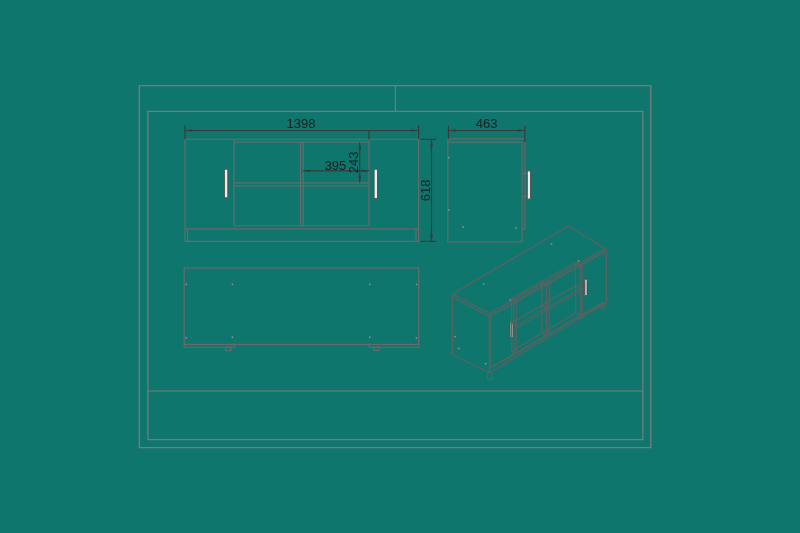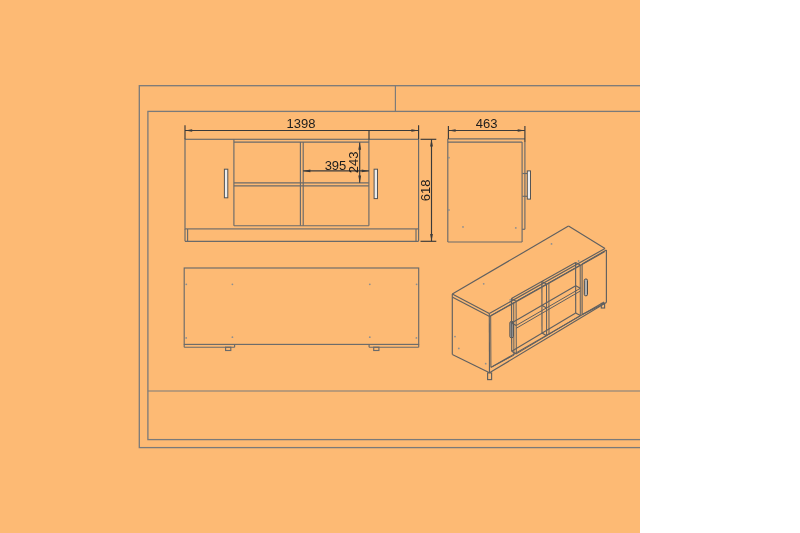--- a/index.html
+++ b/index.html
@@ -1,17 +1,17 @@
 <!DOCTYPE html>
 <html><head>
 <meta charset="utf-8">
 <style>
 html,body{margin:0;padding:0;background:#ffffff;}
 text{-webkit-font-smoothing:antialiased;}
-#sheet{position:relative;width:640px;height:533px;background:#fdba74;overflow:hidden;text-align:right;}
+#sheet{position:relative;width:800px;height:533px;background:#0f766e;overflow:hidden;text-align:right;}
 </style>
 </head>
 <body>
 <div id="sheet">
 <svg width="800" height="533" viewBox="0 0 800 533">
 
 <g>
         <rect x="139.3" y="85.7" width="511.5" height="361.9" stroke="#7a7a7a" stroke-width="1.3" fill="none"></rect>
       </g>
 

